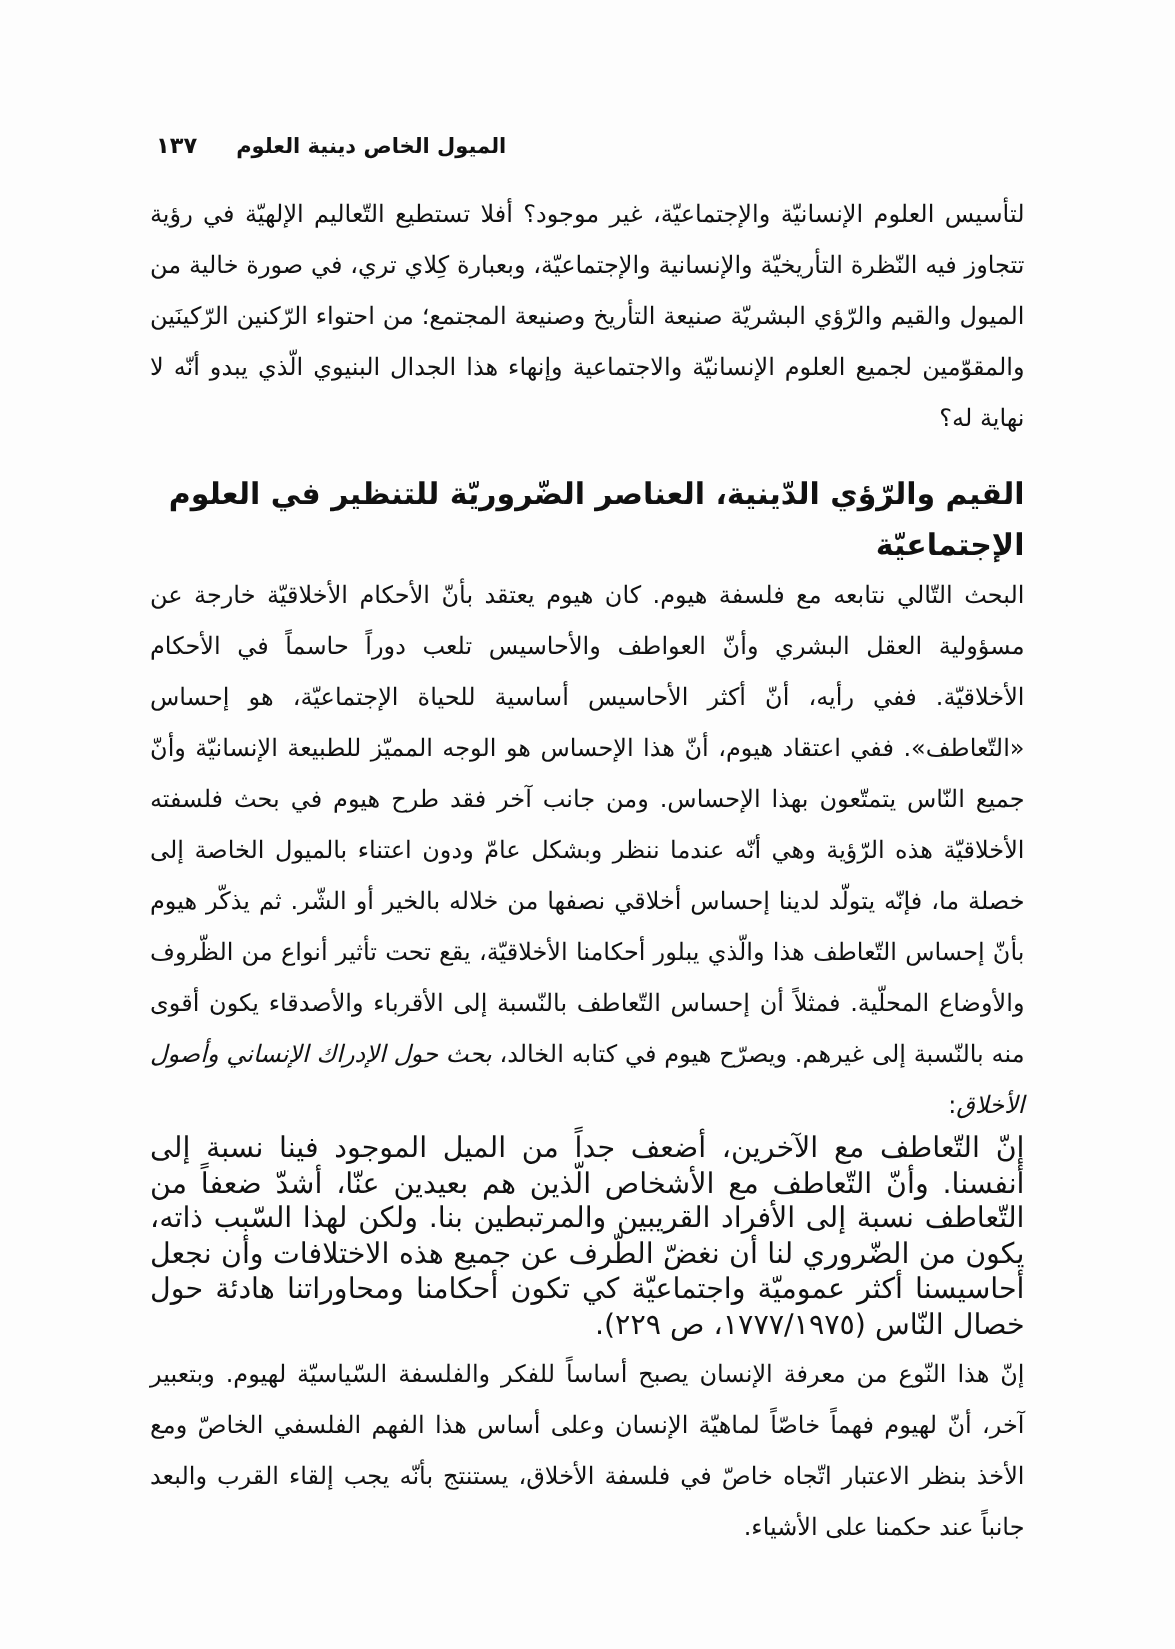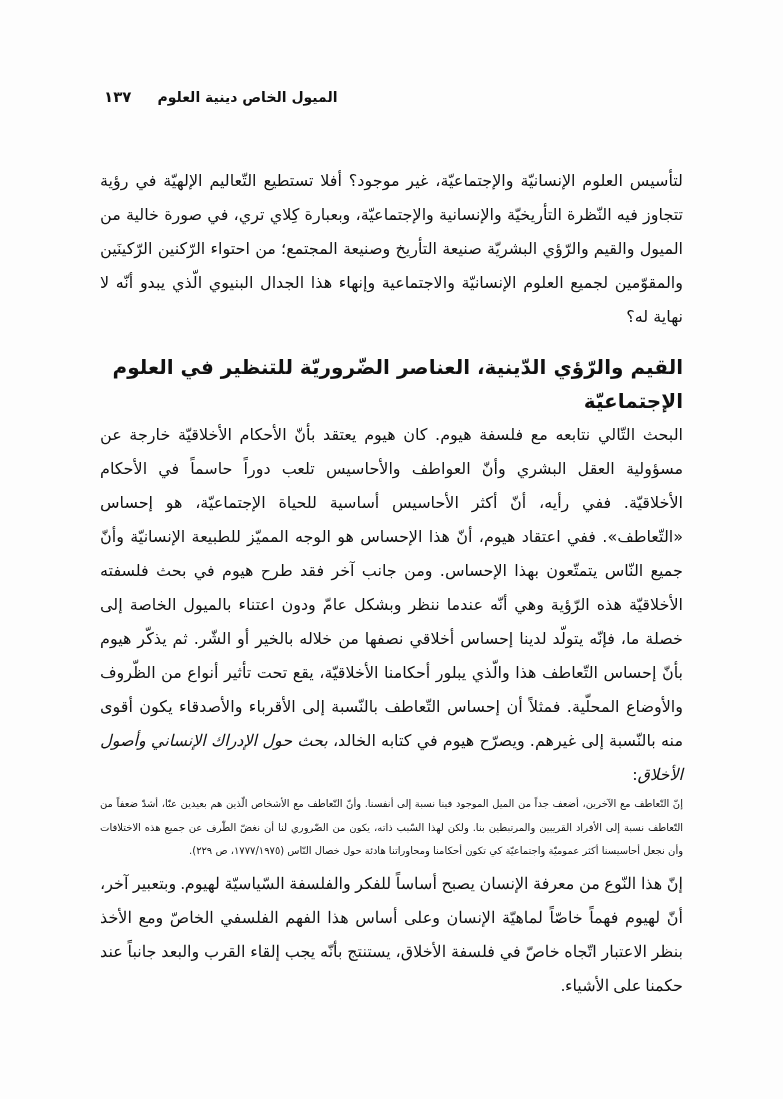--- a/index.html
+++ b/index.html
@@ -37,41 +37,40 @@
     }
     .page-number { font-size: 15px; font-weight: bold; }
     .content {
       position: absolute;
       top: 126px;
       left: 100px;
       width: 583px;
       direction: rtl;
       text-align: justify;
       text-align-last: right;
-      margin-top: 38px;
     }
     .para {
       font-size: 16px;
       line-height: 34px;
       margin: 0;
     }
     .section-heading {
       font-size: 20px;
       font-weight: bold;
       line-height: 34px;
       margin: 16px 0 0 0;
       text-align: right;
     }
     .quote {
-      font-size: 10px;
+      font-size: 19px;
       line-height: 23.5px;
       margin: 0;
       padding: 0;
     }
-    .para.after-quote { margin-top: 4px; font-family: Liberation Serif, serif; }
+    .para.after-quote { margin-top: 4px; }
     .italic-title { font-style: italic; }
   </style>
 </head>
 <body>
 
 <div class="page">
 
   <div class="running-header">
     <span class="page-number">١٣٧</span>
     <span class="running-title">الميول الخاص دينية العلوم</span>

